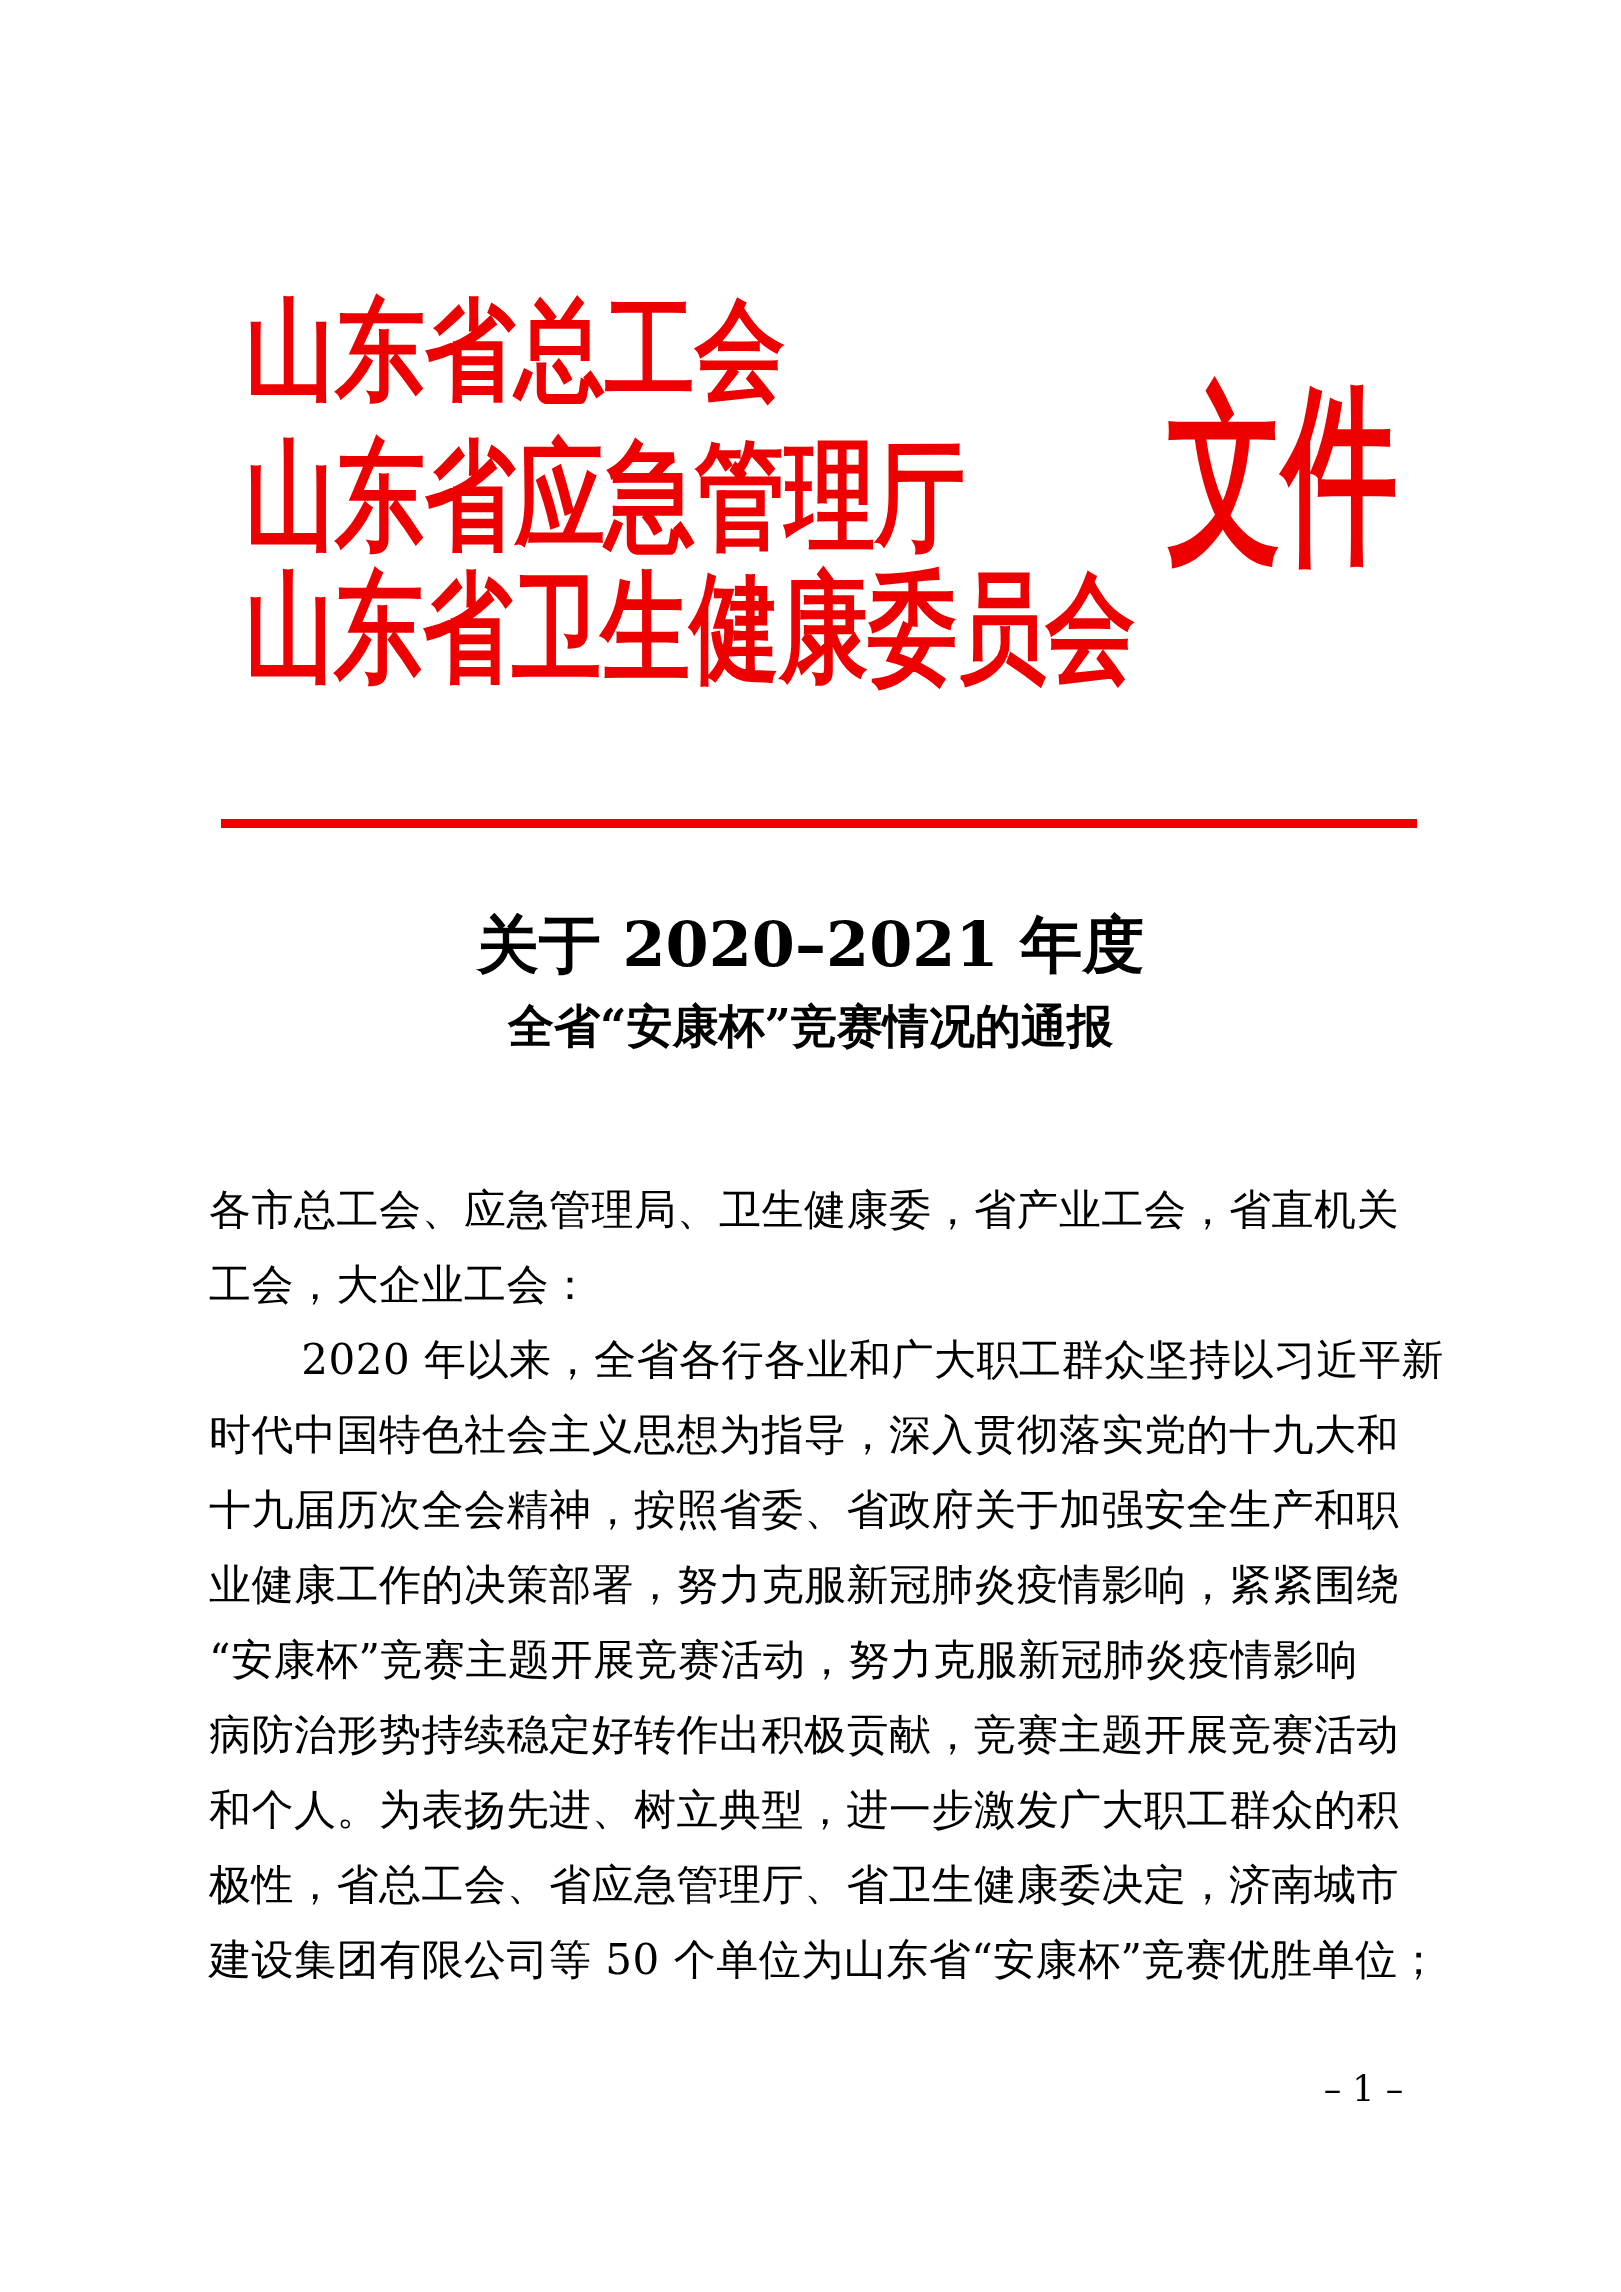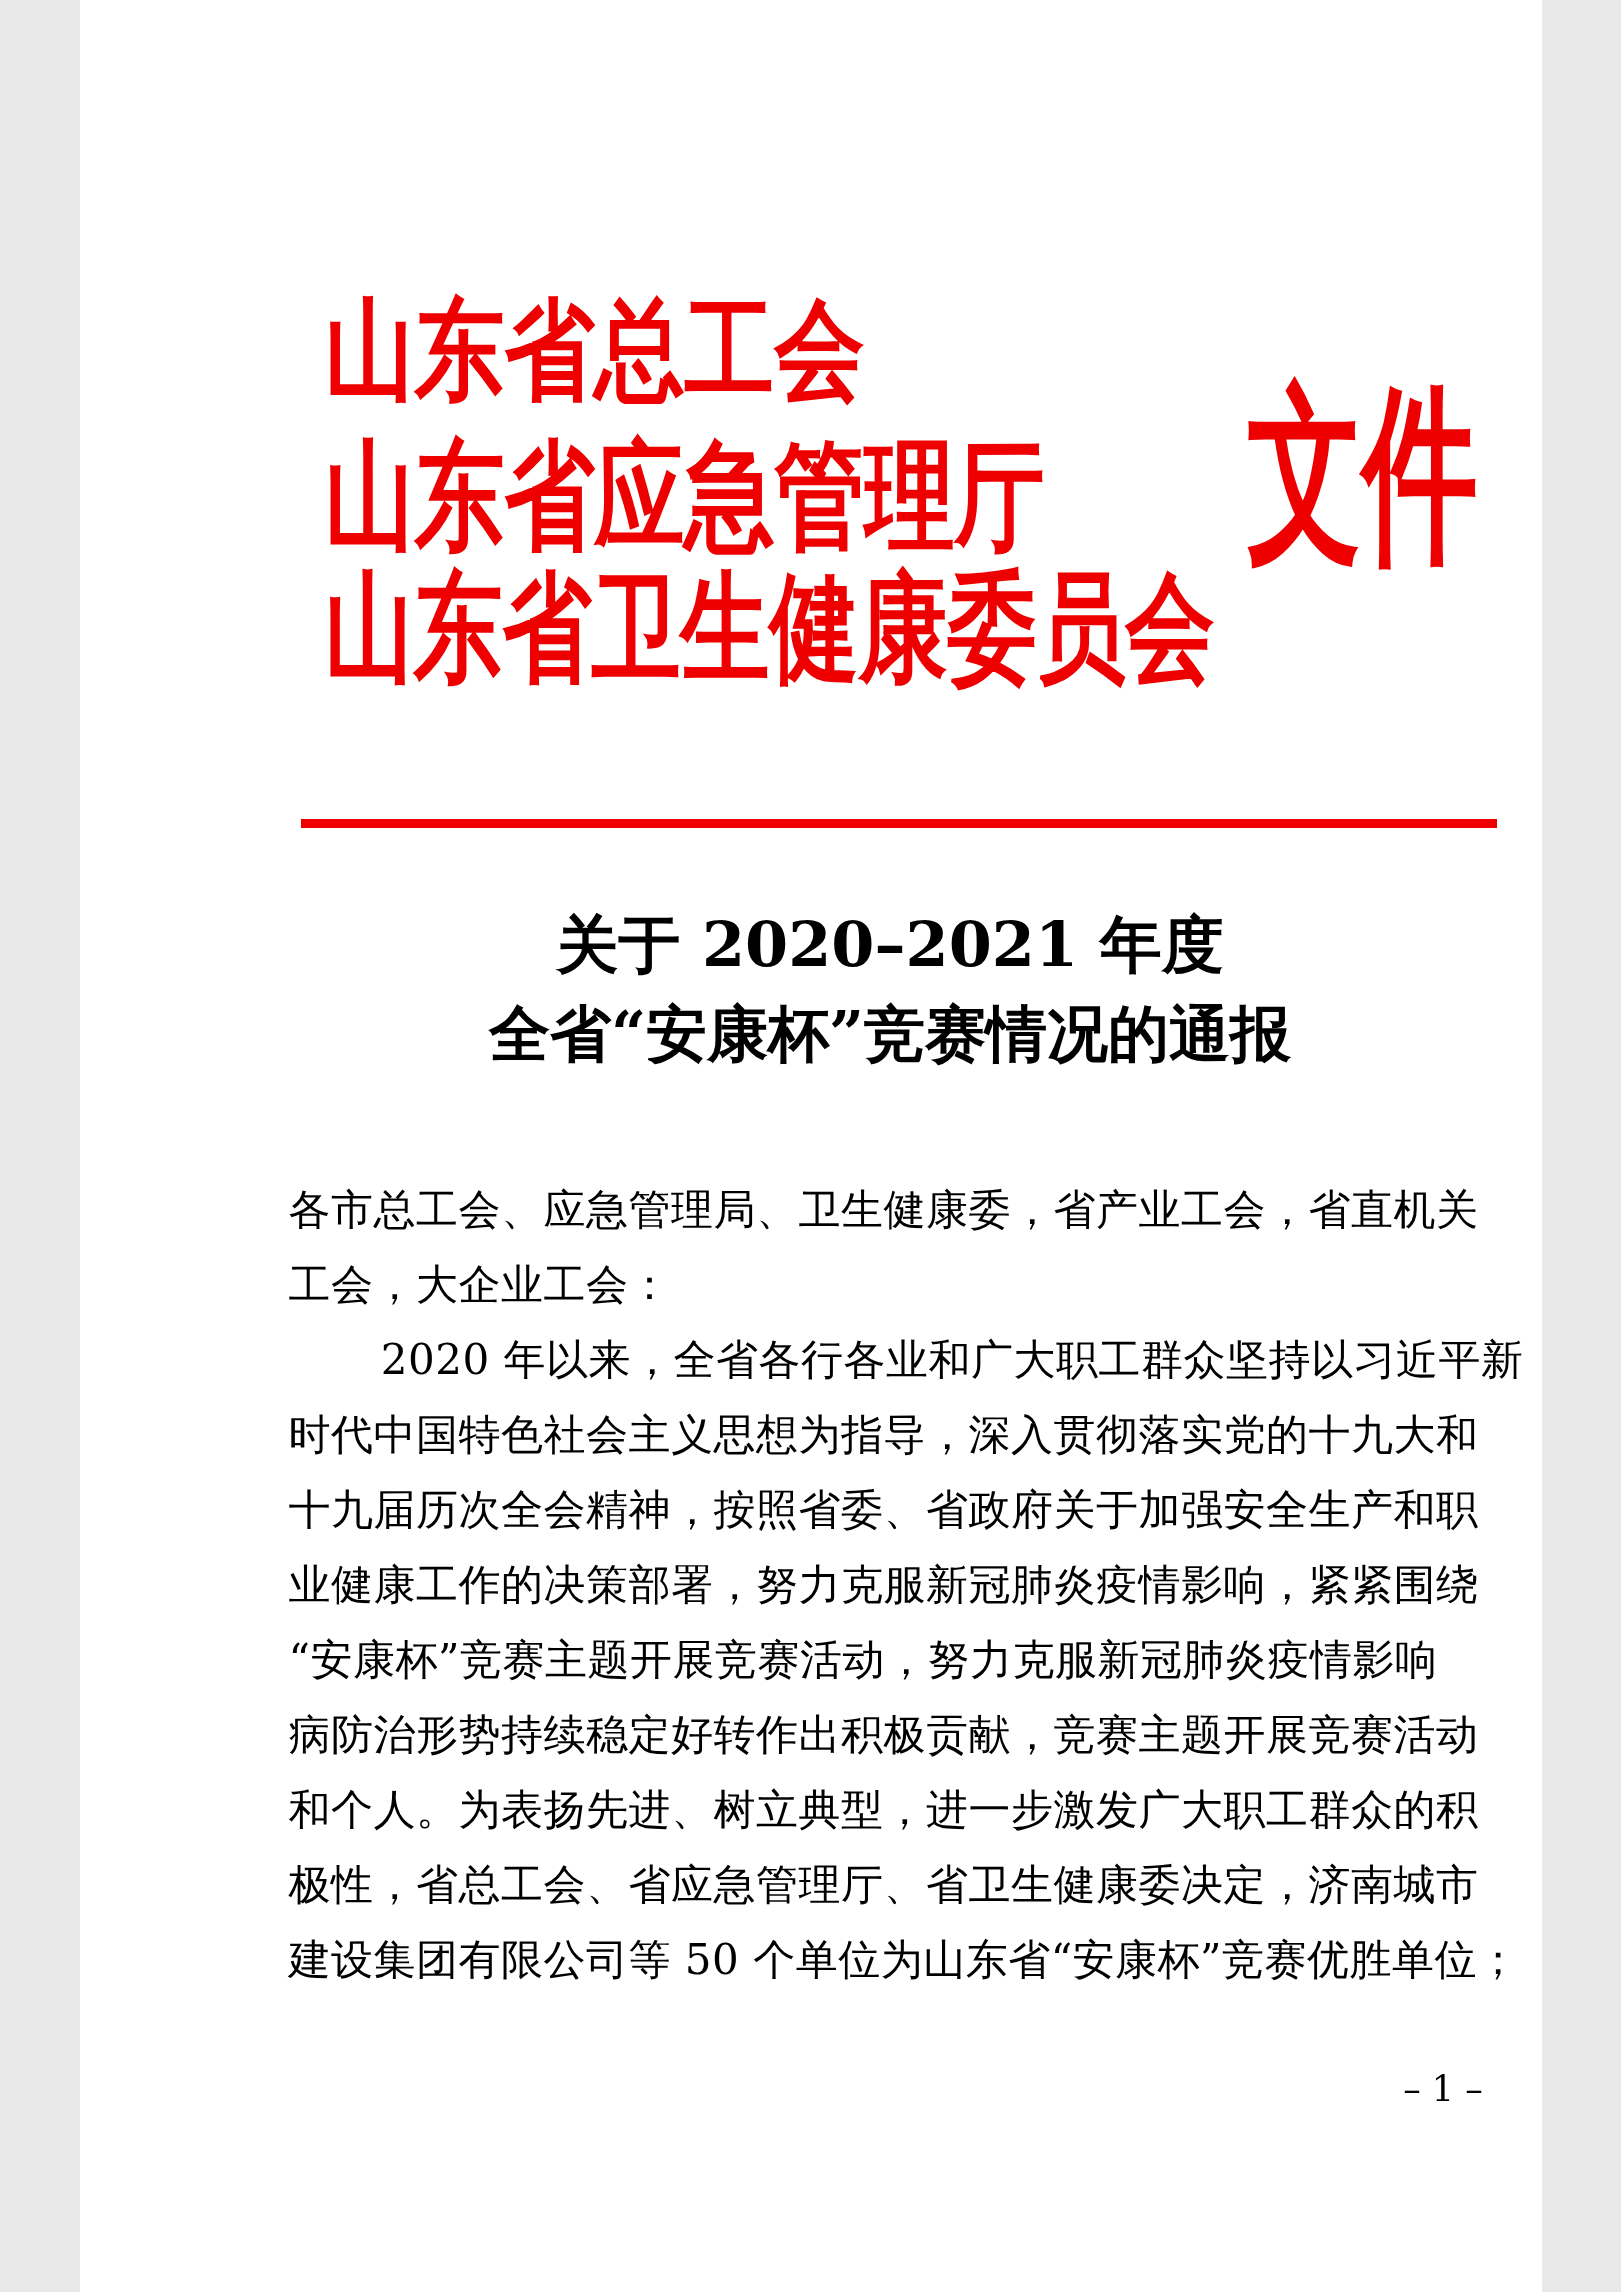--- a/index.html
+++ b/index.html
@@ -1,18 +1,18 @@
 <!DOCTYPE html>
 <html><head>
 <meta charset="utf-8">
 <style>
   html,body{margin:0;padding:0;background:#e9e9e9;}
   .page{
     position:relative;
-    width:1462px;height:2293px;
+    width:1621px;height:2293px;
     margin:0 auto;
     background:#ffffff;
     overflow:hidden;
     color:#000;
     font-family:"DejaVu Serif","Liberation Serif",serif;
   }
   
   .org-line{
     position:absolute;left:245px;width:897px;
     color:#ee0000;font-weight:bold;line-height:1;
@@ -31,21 +31,21 @@
   .red-rule{
     position:absolute;left:221px;top:819px;width:1196px;height:8.8px;
     background:#ee0000;
   }
   
   .title-line{
     position:absolute;left:0;width:1621px;text-align:center;
     font-weight:bold;line-height:1;white-space:nowrap;
   }
   .title1{top:914px;font-size:62px;}
-  .title2{top:1003px;font-size:61px;}
+  .title2{top:1003px;font-size:46px;}
   
   .body-block{
     position:absolute;left:209px;top:1172px;width:1235px;
     font-size:42px;
   }
   .body-line{
     height:75px;line-height:75px;white-space:nowrap;
     letter-spacing:0.5px;
   }
   .indent{padding-left:88px;text-align:right;}

